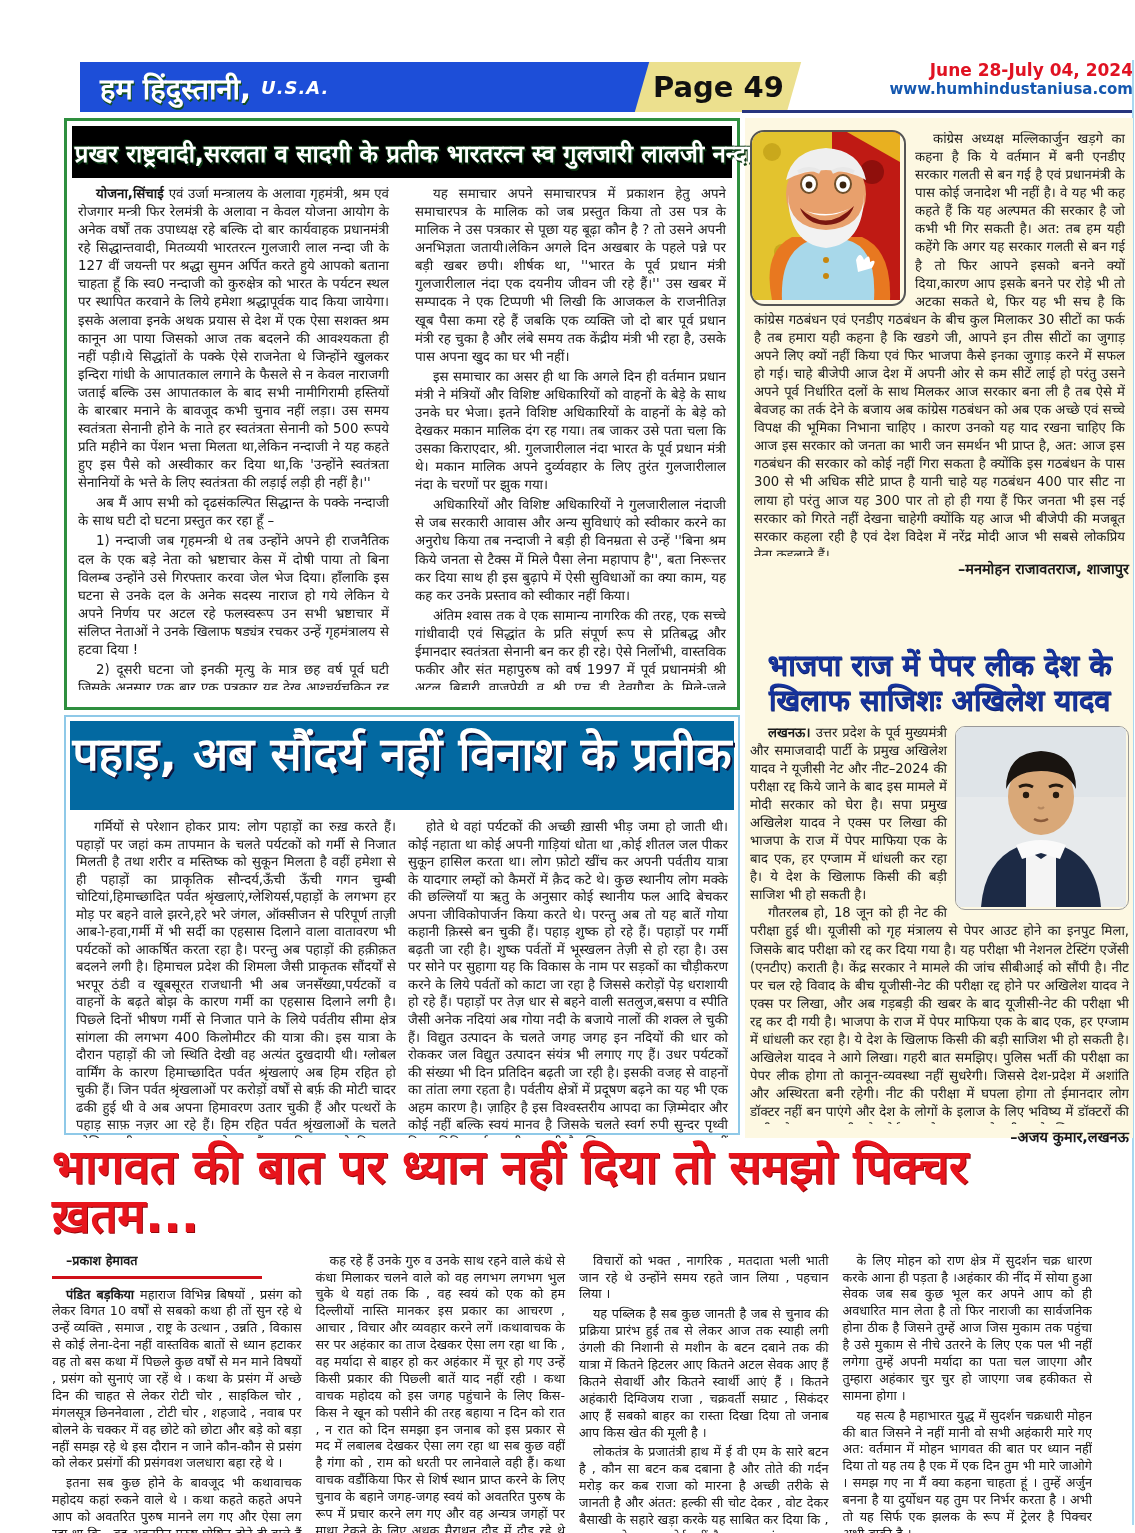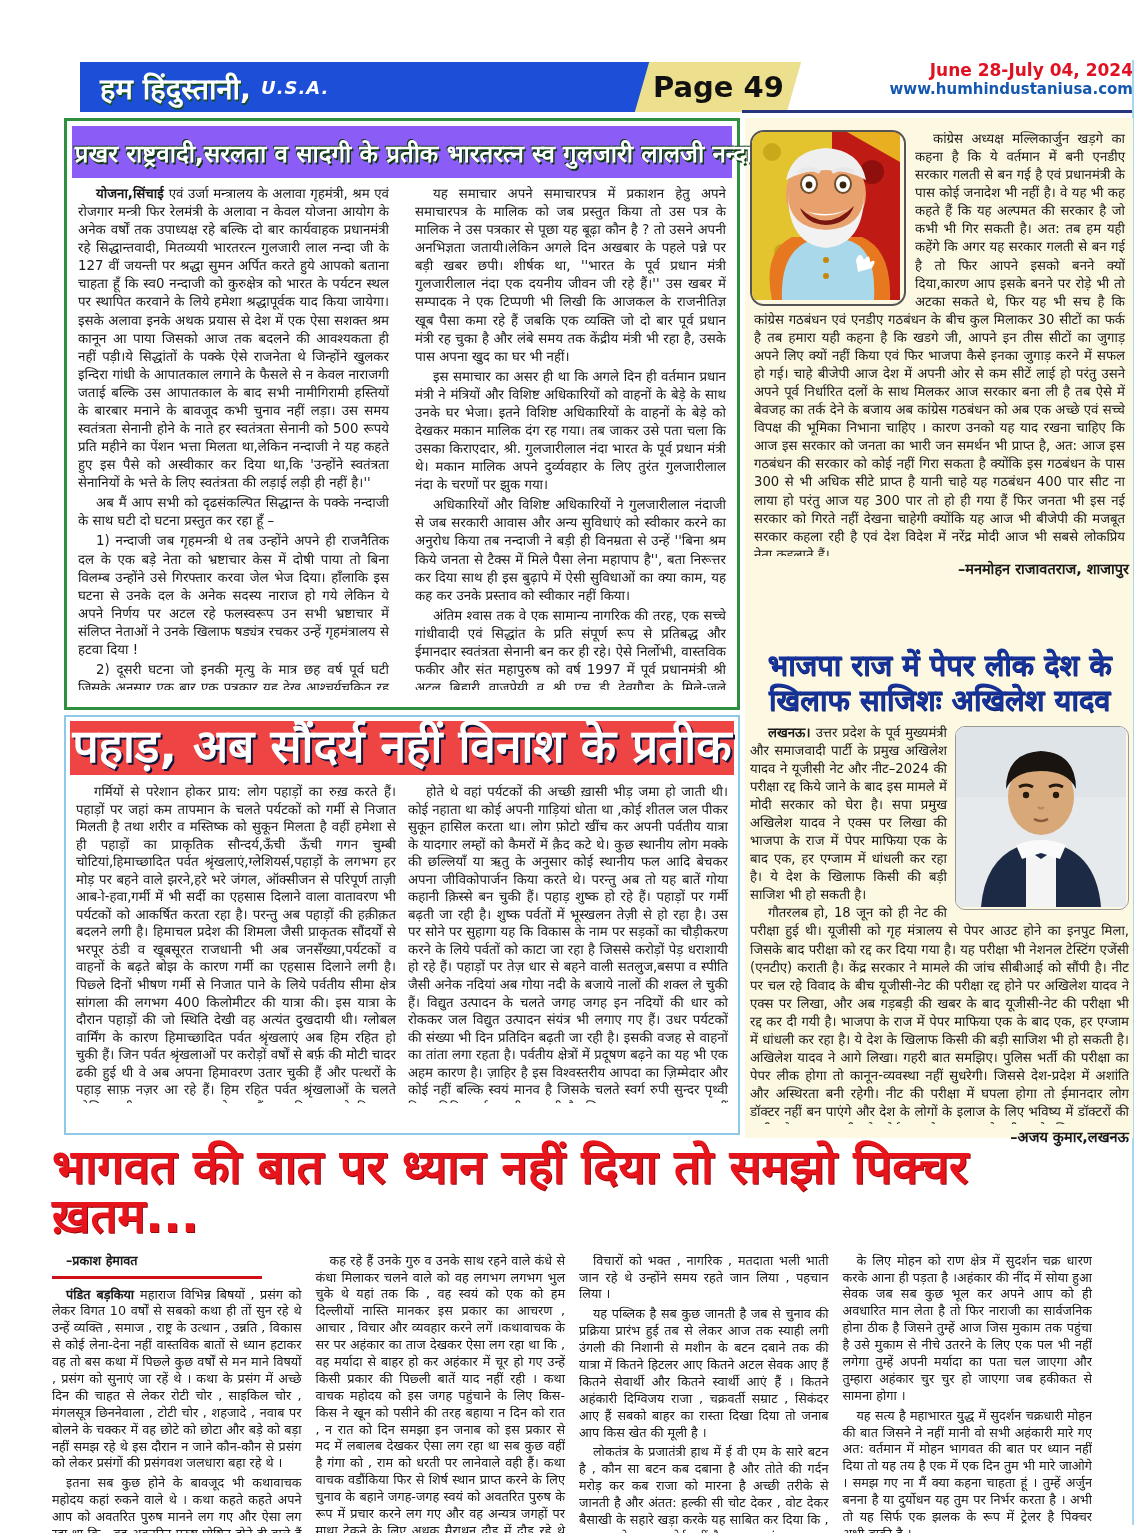--- a/index.html
+++ b/index.html
@@ -16,21 +16,21 @@
   .header-right{position:absolute;left:795px;top:60px;width:338px;text-align:right;line-height:1.2;}
   .header-date{color:#e01222;font-size:17px;font-weight:bold;}
   .header-url{color:#1558b0;font-size:15px;font-weight:bold;}
   .header-rule{position:absolute;left:742px;top:110px;width:391px;height:3px;background:#27357e;}
   .page-edge{position:absolute;right:1px;top:60px;width:2px;height:1465px;background:#a8d8f0;}
   .col p{margin:0 0 2px 0;font-size:13.3px;line-height:1.36;text-align:justify;text-indent:18px;}
   .byline{font-weight:bold;text-align:right;font-size:14.5px;margin-top:2px;}
   
   .nanda-box{position:absolute;left:64px;top:118px;width:676px;height:592px;border:3px solid #2e8f3f;
              background:#fff;box-sizing:border-box;padding:5px;}
-  .nanda-head{background:#8b5cf6;height:52px;display:flex;align-items:center;justify-content:center;padding-left:23px;}
+  .nanda-head{background:#000000;height:52px;display:flex;align-items:center;justify-content:center;padding-left:23px;}
   .nanda-head span{color:#fff;font-size:24px;font-weight:bold;white-space:nowrap;
                    text-shadow:1.5px 1.5px 0 #0c3a14, -1px -1px 0 #0c3a14;}
   .nanda-body{display:flex;gap:26px;padding:7px 6px 0 6px;height:505px;overflow:hidden;}
   .nanda-body .col{flex:1;}
   
   .cream-bg{position:absolute;left:745px;top:118px;width:388px;height:1020px;background:#fdf8e2;}
   .bjp-art{position:absolute;left:750px;top:120px;width:379px;}
   .bjp-head{color:#e8111b;font-size:29px;font-weight:bold;line-height:1.18;text-align:center;
             text-shadow:0.5px 0.5px 0 #a00;}
   .bjp-body{margin-top:6px;overflow:hidden;height:430px;}
@@ -40,21 +40,21 @@
   .leak-art{position:absolute;left:750px;top:648px;width:379px;}
   .leak-head{color:#16339c;font-size:29px;font-weight:bold;line-height:1.2;text-align:center;
              text-shadow:0.5px 0.5px 0 #0a1d66;}
   .leak-body{margin-top:6px;overflow:hidden;height:400px;}
   .leak-body p{margin:0;font-size:13.2px;line-height:1.37;text-align:justify;text-indent:18px;}
   .akhilesh-img{float:right;width:172px;height:182px;margin:2px 0 4px 8px;border-radius:10px;overflow:hidden;
                 border:1px solid #999;}
   
   .pahad-box{position:absolute;left:64px;top:715px;width:676px;height:420px;border:2px solid #8fc9e8;
              background:#fff;box-sizing:border-box;padding:4px;}
-  .pahad-head{background:#ef4444;height:54px;display:flex;align-items:flex-end;justify-content:center;}
+  .pahad-head{background:#0369a1;height:89px;display:flex;align-items:flex-start;justify-content:center;}
   .pahad-head span{color:#fff;font-size:46px;font-weight:bold;text-shadow:2px 2px 0 #10153d;}
   .pahad-body{display:flex;gap:12px;padding:8px 6px 0 6px;height:320px;overflow:hidden;}
   .pahad-body .col{flex:1;}
   .pahad-body .col p{font-size:13.2px;line-height:1.33;}
   
   .bhagwat{position:absolute;left:52px;top:1142px;width:1040px;}
   .bhagwat-head{color:#e8141c;font-size:47px;font-weight:bold;text-align:left;line-height:1.05;
                 text-shadow:1px 1px 0 #90060b;}
   .bhagwat-cols{display:flex;gap:14px;margin-top:12px;height:312px;overflow:hidden;}
   .bhagwat-cols .col{flex:1;}

